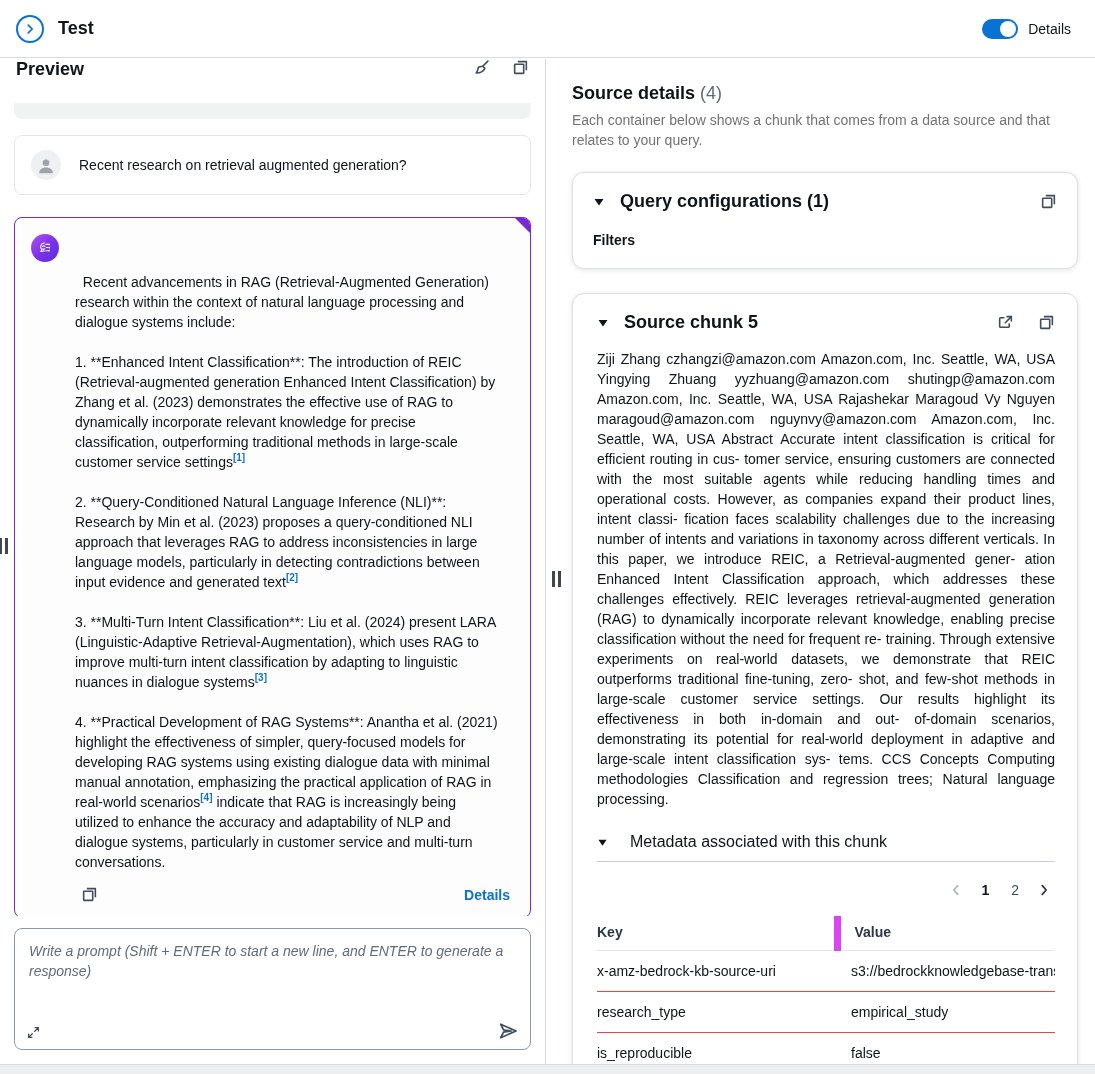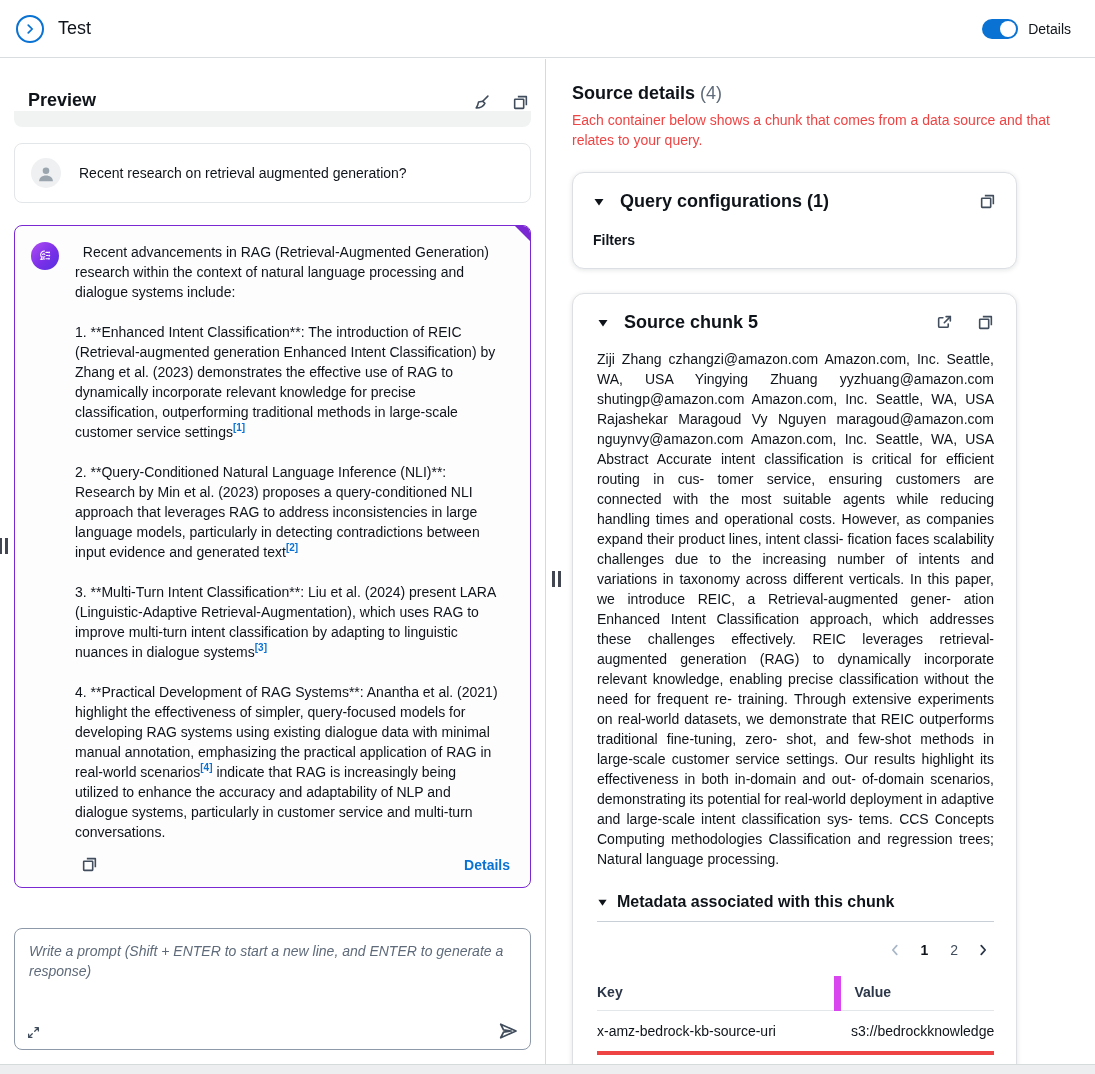--- a/index.html
+++ b/index.html
@@ -5,53 +5,53 @@
   * { margin:0; padding:0; box-sizing:border-box; }
   html,body { background:#fff; }
   body { font-family:"Liberation Sans", sans-serif; color:#0f141a; }
   .app { position:relative; width:1095px; height:1074px; background:#fff; overflow:hidden; }
 
   
   .topbar { position:absolute; top:0; left:0; right:0; height:58px;
     border-bottom:1px solid #d9dde0; display:flex; align-items:center; padding:0 24px 0 16px; background:#fff; }
   .collapse-btn { width:28px; height:28px; border-radius:50%; border:2px solid #0972d3; background:#fff;
     display:flex; align-items:center; justify-content:center; cursor:pointer; color:#0972d3; }
-  .topbar-title { font-size:18px; font-weight:400; margin-left:14px; }
+  .topbar-title { font-size:18px; font-weight:700; margin-left:14px; }
   .topbar-right { margin-left:auto; display:flex; align-items:center; gap:10px; }
   .toggle { width:36px; height:20px; border-radius:10px; background:#0972d3; position:relative; cursor:pointer; }
   .toggle .knob { position:absolute; top:2px; right:2px; width:16px; height:16px; border-radius:50%; background:#fff; }
   .toggle-label { font-size:14px; color:#0f141a; }
 
   
   .panes { position:absolute; top:59px; left:0; right:0; bottom:10px; display:flex; }
   .left-pane { width:546px; border-right:1px solid #d5dbdb; display:flex; flex-direction:column; background:#fff; position:relative; }
   .pane-divider { width:20px; position:relative; background:#fff; }
   .right-pane { flex:1; overflow:hidden; padding:24px 0 0 6px; position:relative; }
 
   
-  .pane-header { height:52px; display:flex; align-items:flex-end; padding:0 16px;margin-left:12px; }
+  .pane-header { height:44px; display:flex; align-items:flex-start; padding:0 16px; }
   .pane-title { font-size:18px; font-weight:700; }
   .pane-header-icons { margin-left:auto; display:flex; align-items:center; gap:22px; color:#414d5c; }
   .icon-btn { background:none; border:none; color:#414d5c; cursor:pointer; display:flex; align-items:center; padding:0; }
 
   
   .messages { flex:1; overflow:hidden; padding:0 14px; position:relative; }
   .partial-card { height:16px; background:#f1f3f3; border-radius:0 0 8px 8px; margin-bottom:16px; }
   .user-card { background:#fff; border:1px solid #e3e6e8; border-radius:8px; padding:14px 16px; display:flex; align-items:center; gap:18px; margin-bottom:22px; }
   .user-avatar { width:30px; height:30px; border-radius:50%; background:#eef0f2; flex:none; display:flex; align-items:center; justify-content:center; overflow:hidden; }
   .user-text { font-size:14px; }
 
   .ai-card { position:relative; background:#fdfdfe; border:1px solid #7928d2; border-radius:8px; padding:16px 16px 14px 16px; overflow:hidden; }
   .ai-fold { position:absolute; top:0; right:0; width:0; height:0;
     border-top:15px solid #7928d2; border-left:15px solid transparent; }
   .ai-body { display:flex; gap:16px; }
   .ai-avatar { width:28px; height:28px; border-radius:50%; flex:none;
     background:linear-gradient(135deg,#b14ef3 0%,#7a30e8 55%,#5430e0 100%);
     display:flex; align-items:center; justify-content:center; color:#fff; }
-  .ai-text { font-size:14px; line-height:20px; color:#0f141a; padding-right:14px; }
+  .ai-text { font-size:14px; line-height:20px; color:#0f141a; padding-right:14px;margin-top:38px; }
   .ai-text p { white-space:pre-wrap; margin-bottom:20px; }
   .ai-text p:last-child { margin-bottom:0; }
   sup.cite { color:#0972d3; font-size:10px; font-weight:700; line-height:0; }
   .ai-footer { display:flex; align-items:center; margin-top:14px; padding:0 4px 0 50px; }
   .details-link { margin-left:auto; color:#0972d3; font-size:14px; font-weight:700; text-decoration:none; cursor:pointer; }
 
   
   .prompt-wrap { padding:12px 14px 14px 14px; }
   .prompt-box { position:relative; border:1px solid #8d99a8; border-radius:8px; background:#fff; height:122px; }
   .prompt-box textarea { width:100%; height:86px; border:none; outline:none; resize:none; background:transparent;
@@ -63,50 +63,50 @@
   
   .grip { position:absolute; display:flex; gap:3px; cursor:col-resize; }
   .grip i { display:block; width:3px; height:16px; background:#424650; }
   .grip-left { left:0; top:479px; }
   .grip-left i:first-child { width:2px; }
   .grip-mid { left:6px; top:512px; }
 
   
   .sd-heading { font-size:18px; font-weight:700; }
   .sd-heading .count { font-weight:400; color:#5f6b7a; }
-  .sd-desc { font-size:14px; line-height:20px; color:#ef4444; margin-top:6px; width:500px; }
-
-  .card { background:#fff; border:1px solid #dcdfe3; border-radius:12px; box-shadow:0 1px 5px rgba(0,28,36,.12); width:445px; }
+  .sd-desc { font-size:14px; line-height:20px; color:#737373; margin-top:6px; width:500px; }
+
+  .card { background:#fff; border:1px solid #dcdfe3; border-radius:12px; box-shadow:0 1px 5px rgba(0,28,36,.12); width:506px; }
   .card-qc { margin-top:22px; padding:18px 20px 20px 20px; }
   .card-chunk { margin-top:24px; padding:18px 22px 20px 24px; }
   .card-head { display:flex; align-items:center; }
   .caret { color:#0f141a; display:flex; flex:none; }
   .card-title { font-size:18px; font-weight:700; margin-left:15px; }
   .card-head-icons { margin-left:auto; display:flex; align-items:center; gap:24px; }
 
   .filters-label { font-size:14px; font-weight:700; margin-top:20px; }
   .filters-value { font-size:14px; margin-top:12px; }
 
   .chunk-text { font-size:14px; line-height:20px; margin-top:16px; text-align:justify; color:#0f141a; }
 
   .meta-head { display:flex; align-items:center; margin-top:24px; padding-bottom:10px; border-bottom:1px solid #c9cfd6; }
-  .meta-title { font-size:16px; font-weight:700; margin-left:9px; }
+  .meta-title { font-size:16px; font-weight:400; margin-left:22px; }
 
   .pagination { display:flex; align-items:center; justify-content:flex-end; gap:6px; margin-top:16px; }
   .pag-btn { background:none; border:none; display:flex; align-items:center; cursor:pointer; padding:4px; }
   .pag-prev { color:#aab7c6; }
   .pag-next { color:#2b3648; }
   .page { background:none; border:none; font-family:"Liberation Sans", sans-serif; font-size:14px; color:#414d5c; padding:4px 8px; cursor:pointer; }
   .page.current { font-weight:700; color:#0f141a; }
 
   table.meta { width:100%; border-collapse:collapse; margin-top:14px; table-layout:fixed; }
   table.meta th { text-align:left; font-size:14px; font-weight:700; color:#2b3648; padding:8px 0 10px 0; border-bottom:1px solid #e4e7ea;margin-top:32px; }
   table.meta th:first-child { width:240px; }
   table.meta th:last-child { border-left:7px solid #d946ef; padding-left:14px; }
-  table.meta td { font-size:14px; color:#0f141a; padding:12px 0; border-bottom:4px solid #ef4444; white-space:nowrap; overflow:hidden; }
+  table.meta td { font-size:14px; color:#0f141a; padding:12px 0; border-bottom:1px solid #ef4444; white-space:nowrap; overflow:hidden; }
   table.meta td:last-child { padding-left:14px; }
   table.meta tr:last-child td { border-bottom:none; }
 
   
   .bottom-strip { position:absolute; left:0; right:0; bottom:0; height:10px; background:#eceef0; border-top:1px solid #d5dbdb; z-index:5; }
 </style>
 </head>
 <body>
 
 <div class="app">

